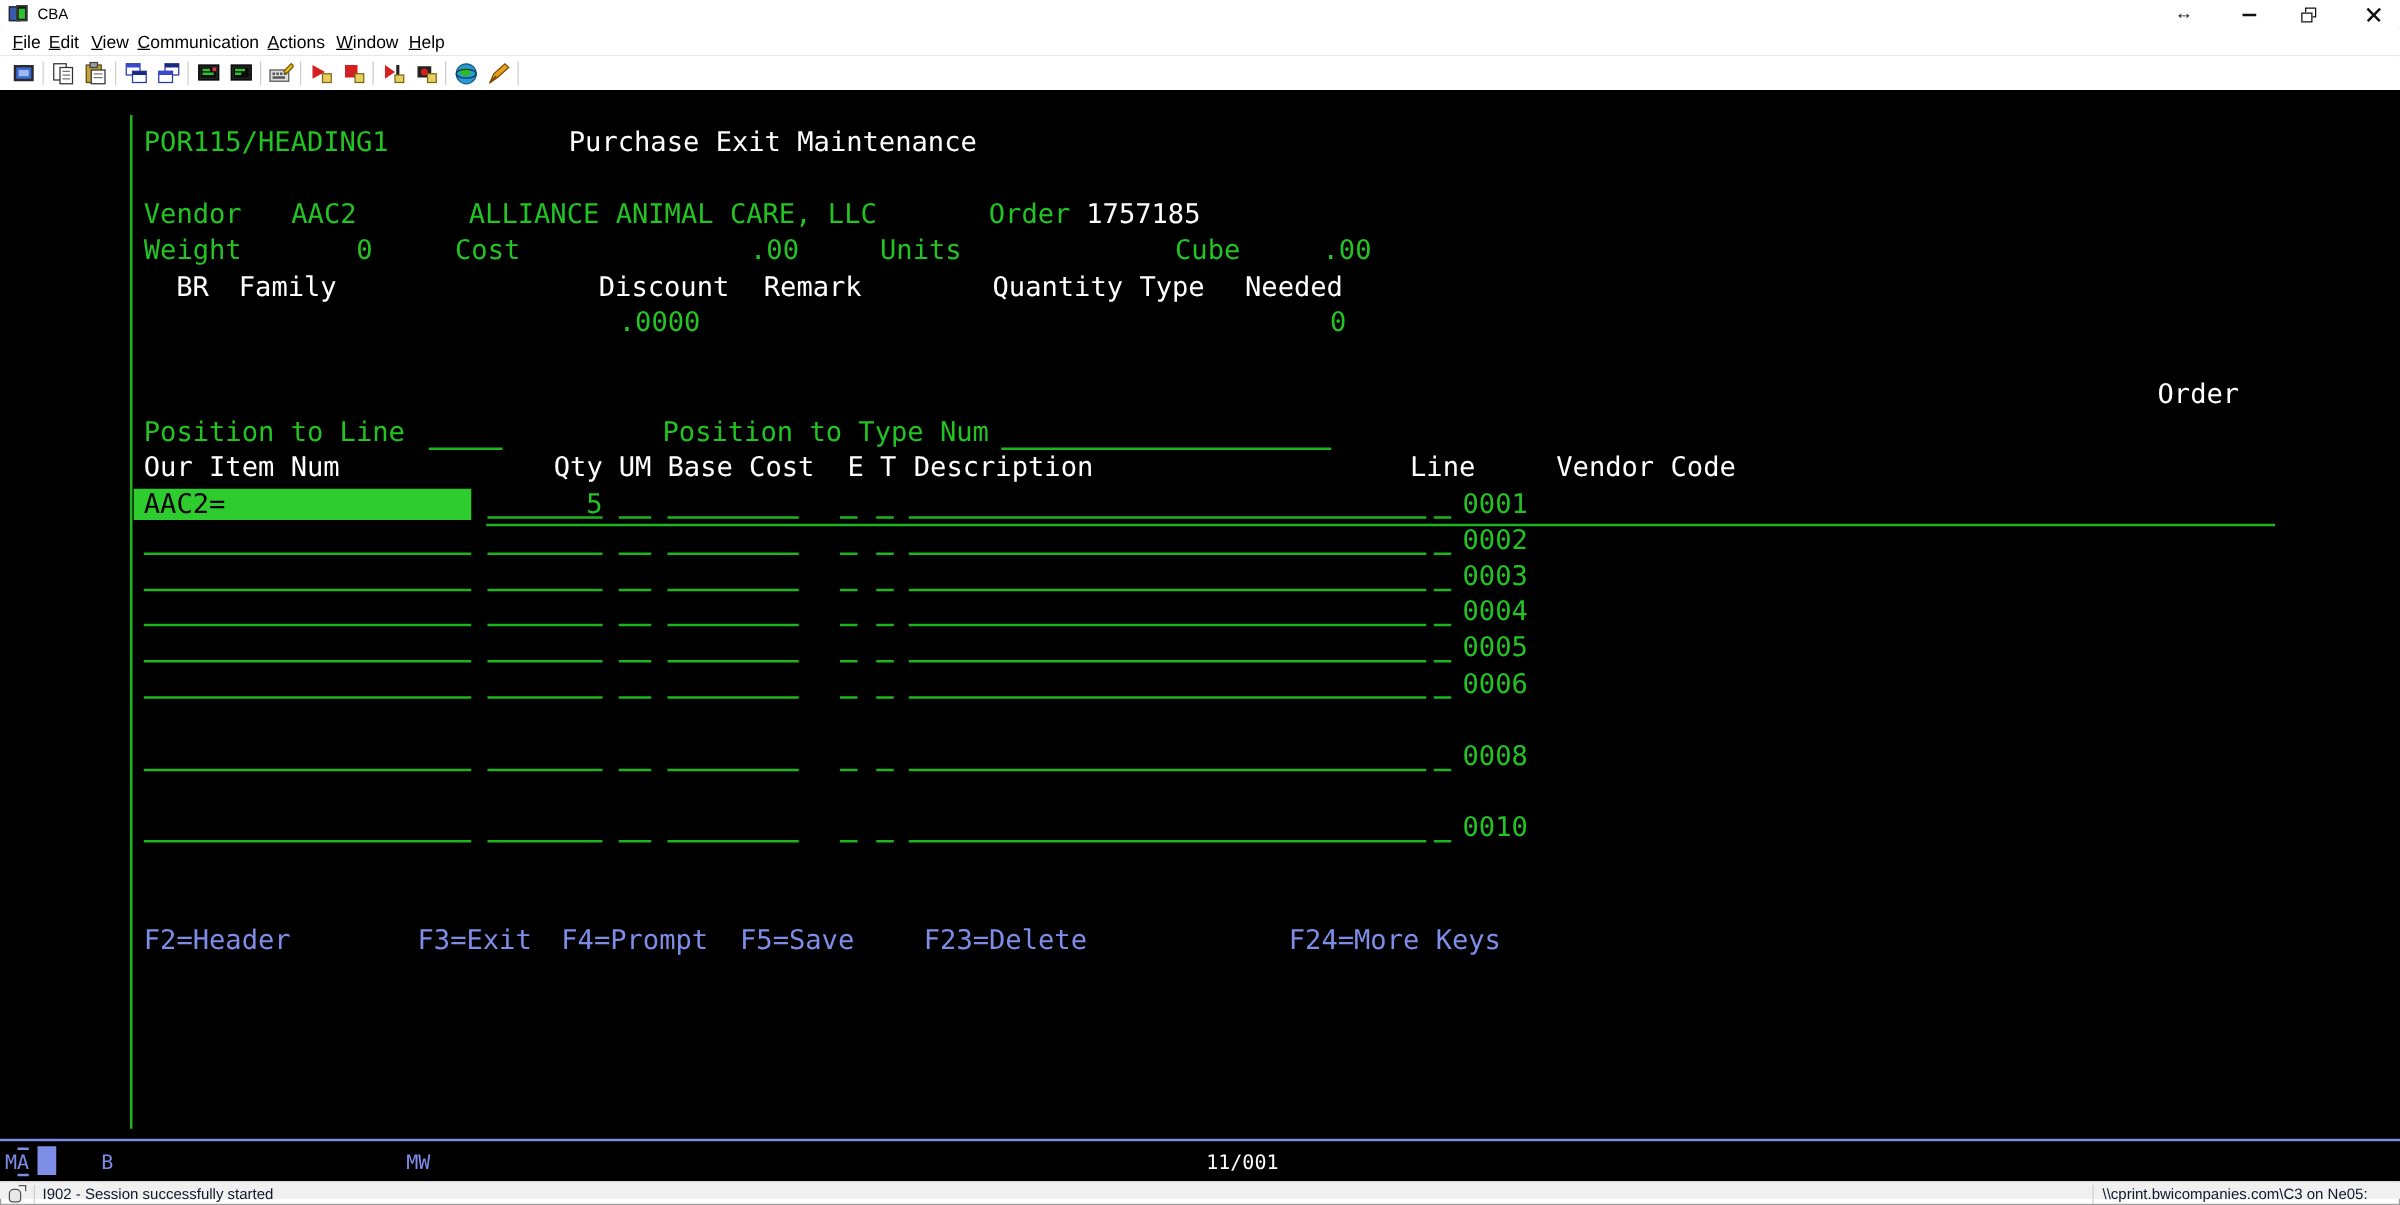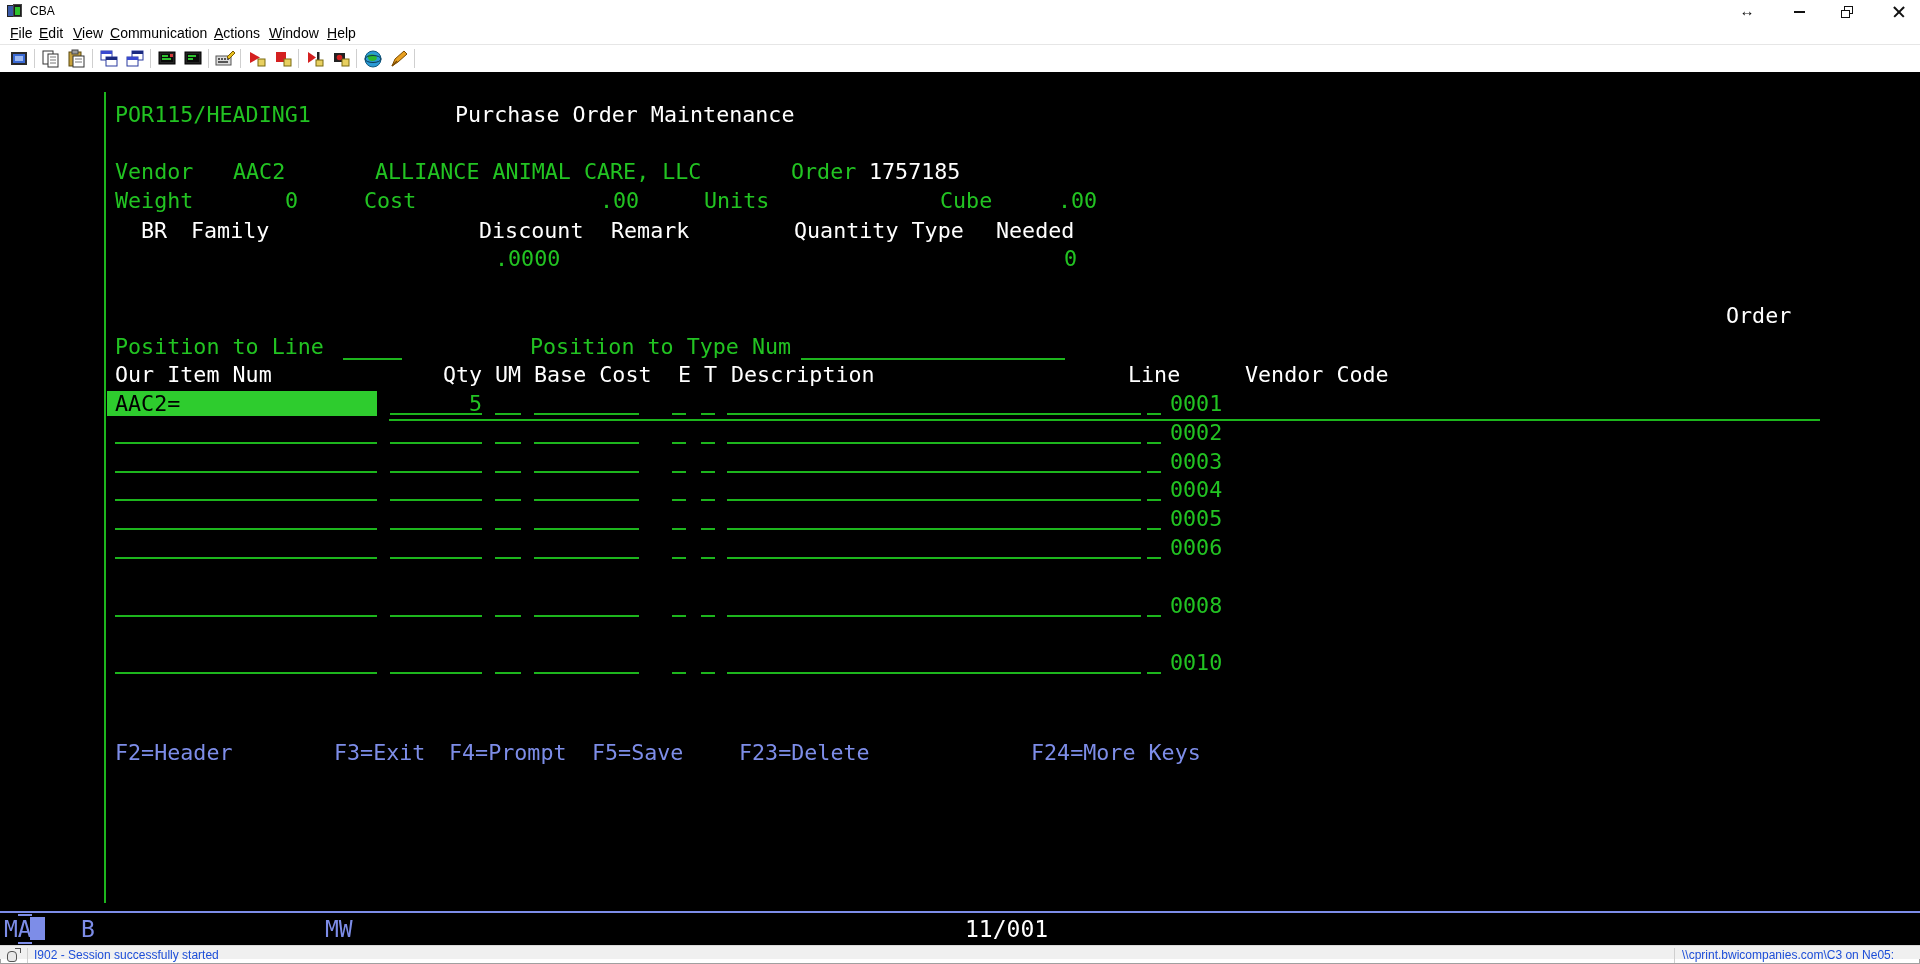--- a/index.html
+++ b/index.html
@@ -57,26 +57,26 @@
   .f-t    { left:586px; width:14px; }
   .f-desc { left:612px; width:414px; }
   .f-flag { left:1032px; width:14px; }
   .ln { position:absolute; left:1055px; top:0; font-family:"DejaVu Sans Mono", monospace; font-size:21.7px; line-height:29px; color:#22c322; white-space:pre; }
   .selblock { position:absolute; left:-8px; top:2px; width:270px; height:25px; background:#2ecc2e; }
   .itemtxt { position:absolute; left:0; top:0; font-family:"DejaVu Sans Mono", monospace; font-size:21.7px; line-height:29px; color:#000; white-space:pre; }
   .qtytxt { position:absolute; left:354px; top:0; font-family:"DejaVu Sans Mono", monospace; font-size:21.7px; line-height:29px; color:#22c322; white-space:pre; }
   .longline { position:absolute; left:389px; top:347px; width:1431px; height:2px; background:#1db51d; }
 
   .oia-sep { position:absolute; left:0; top:839px; width:1920px; height:2px; background:#7d8de8; }
-  .oia { position:absolute; top:843px; font-family:"DejaVu Sans Mono", monospace; font-size:23px; line-height:29px; white-space:pre; }
+  .oia { position:absolute; top:843px; font-family:"DejaVu Sans Mono", monospace; font-size:16px; line-height:29px; white-space:pre; }
   .oia-a { border-top:2px solid #7d8de8; border-bottom:2px solid #7d8de8; }
   .oia-block { position:absolute; left:30px; top:845px; width:15px; height:23px; background:#7d8de8; }
 
   
-  .statusbar { position:absolute; top:945px; left:0; width:1920px; height:14px; background:#f0f0f0; border-top:1px solid #d9d9d9; font-size:12px; color:#1d4ed8; }
+  .statusbar { position:absolute; top:945px; left:0; width:1920px; height:14px; background:#f0f0f0; border-top:1px solid #d9d9d9; font-size:12px; color:#0f172a; }
   .sb-sep { position:absolute; top:2px; width:1px; height:15px; background:#cfcfcf; }
   .sb-text { position:absolute; top:0; line-height:18px; white-space:pre; }
   .sb-icon { position:absolute; left:5px; top:2px; width:18px; height:15px; }
   .sb-icon .body { position:absolute; left:2px; top:3px; width:10px; height:11px; background:#e8e8e8; border:1px solid #555; border-radius:4px 4px 3px 3px; }
   .sb-icon .cord { position:absolute; left:10px; top:0; width:6px; height:5px; border-top:1.5px solid #555; border-right:1.5px solid #555; }
 </style>
 </head>
 <body>
 
 <div class="titlebar">
@@ -205,21 +205,21 @@
         <polygon points="3,17 6,10 15,2 18,5 9,13" fill="#e8a020" stroke="#7a4a00"></polygon>
         <line x1="3" y1="17" x2="8" y2="12" stroke="#7a4a00" stroke-width="1.5"></line>
       </svg></span>
   <span class="tsep" style="left:414px"></span>
 </div>
 
 <div class="term">
   <div class="vline"></div>
 
   <span class="t g" style="left:115px; top:28px">POR115/HEADING1</span>
-  <span class="t w" style="left:455px; top:28px">Purchase Order Maintenance</span>
+  <span class="t w" style="left:455px; top:28px">Purchase Exit Maintenance</span>
 
   <span class="t g" style="left:115px; top:85px">Vendor</span>
   <span class="t g" style="left:233px; top:85px">AAC2</span>
   <span class="t g" style="left:375px; top:85px">ALLIANCE ANIMAL CARE, LLC</span>
   <span class="t g" style="left:791px; top:85px">Order</span>
   <span class="t w" style="left:869px; top:85px">1757185</span>
 
   <span class="t g" style="left:115px; top:114px">Weight</span>
   <span class="t g" style="left:285px; top:114px">0</span>
   <span class="t g" style="left:364px; top:114px">Cost</span>

